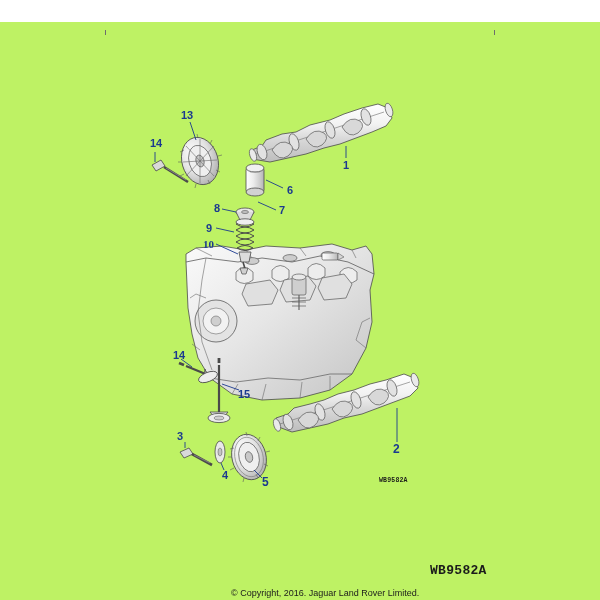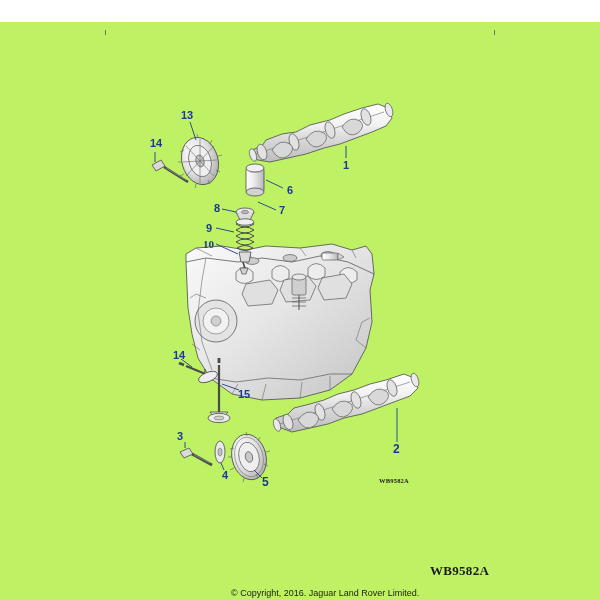--- a/index.html
+++ b/index.html
@@ -28,21 +28,21 @@
     color: #1b3a8f;
     font-family: "Liberation Sans", sans-serif;
     font-size: 11px;
     font-weight: bold;
     line-height: 11px;
     white-space: nowrap;
   }
   .partcode {
     position: absolute;
     color: #1b1b1b;
-    font-family: Liberation Serif, serif;
+    font-family: Liberation Mono, monospace;
     font-weight: bold;
     white-space: nowrap;
   }
   #code-small {
     left: 379px;
     top: 455px;
     font-size: 6.5px;
     letter-spacing: 0.2px;
   }
   #code-large {

